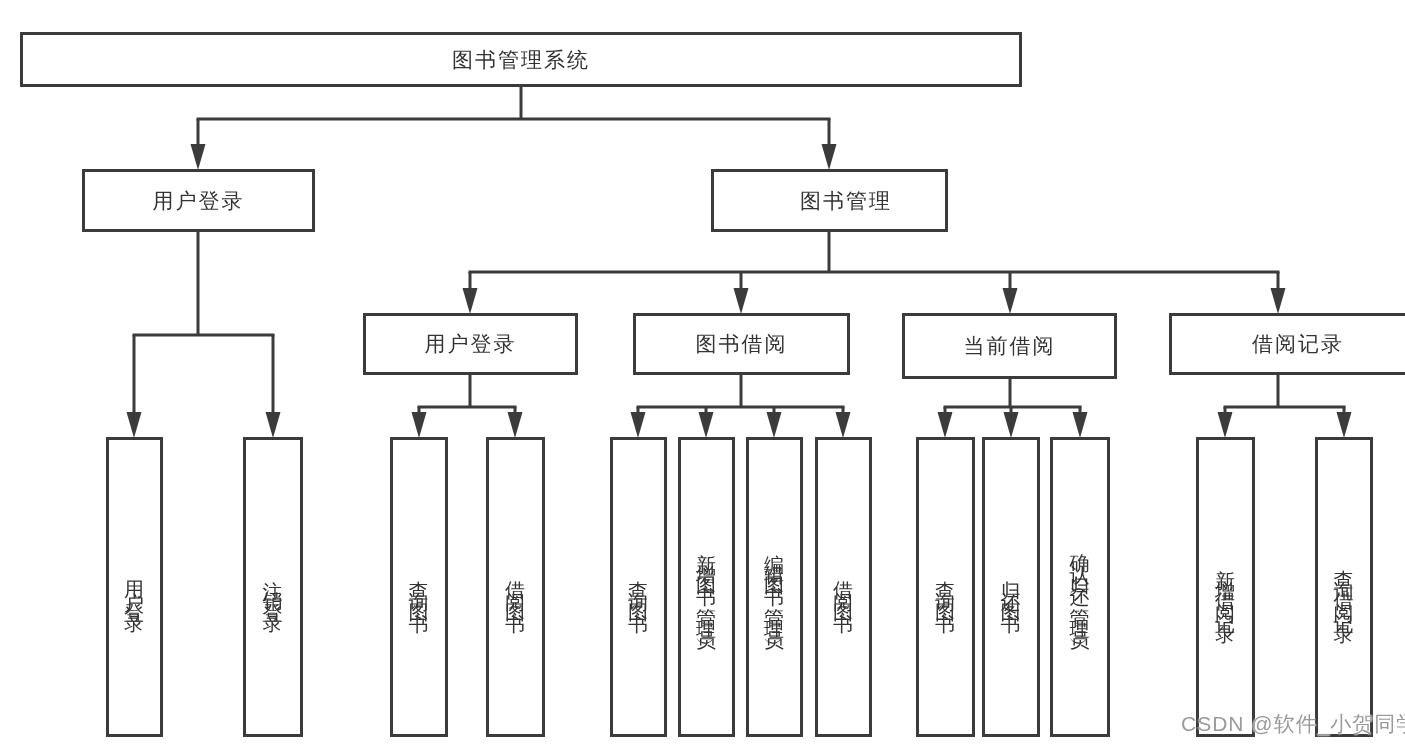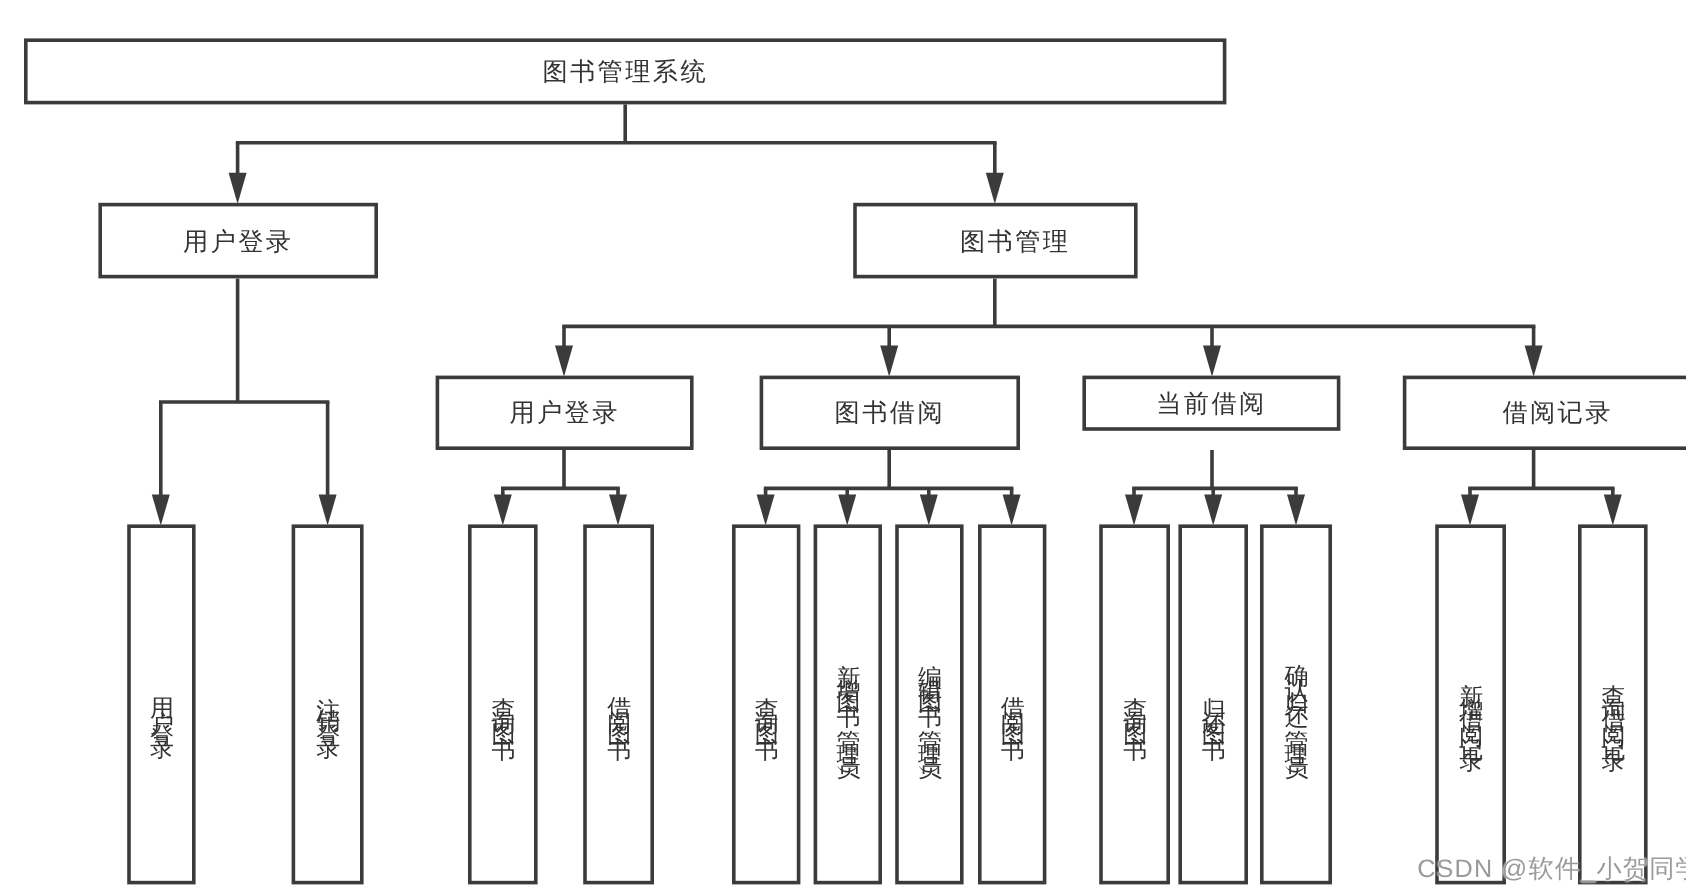--- a/index.html
+++ b/index.html
@@ -94,21 +94,21 @@
     </g>
   </svg>
 
   <div class="box" style="left:20px;top:13px;width:1002px;height:55px;margin-top:19px;">图书管理系统</div>
 
   <div class="box" style="left:82px;top:169px;width:233px;height:63px;">用户登录</div>
   <div class="box" style="left:711px;top:169px;width:237px;height:63px;padding-left:33px;">图书管理</div>
 
   <div class="box" style="left:363px;top:313px;width:215px;height:62px;">用户登录</div>
   <div class="box" style="left:633px;top:313px;width:217px;height:62px;">图书借阅</div>
-  <div class="box" style="left:902px;top:313px;width:215px;height:46px;">当前借阅</div>
+  <div class="box" style="left:902px;top:313px;width:215px;height:66px;">当前借阅</div>
   <div class="box" style="left:1169px;top:313px;width:258px;height:62px;">借阅记录</div>
 
   <div class="box vbox" style="left:106px;top:437px;width:57px;height:300px;">用户登录</div>
   <div class="box vbox" style="left:243px;top:437px;width:60px;height:300px;">注销登录</div>
 
   <div class="box vbox" style="left:390px;top:437px;width:58px;height:300px;">查询图书</div>
   <div class="box vbox" style="left:486px;top:437px;width:59px;height:300px;">借阅图书</div>
 
   <div class="box vbox" style="left:610px;top:437px;width:57px;height:300px;">查询图书</div>
   <div class="box vbox" style="left:678px;top:437px;width:57px;height:300px;">新增图书（管理员）</div>

